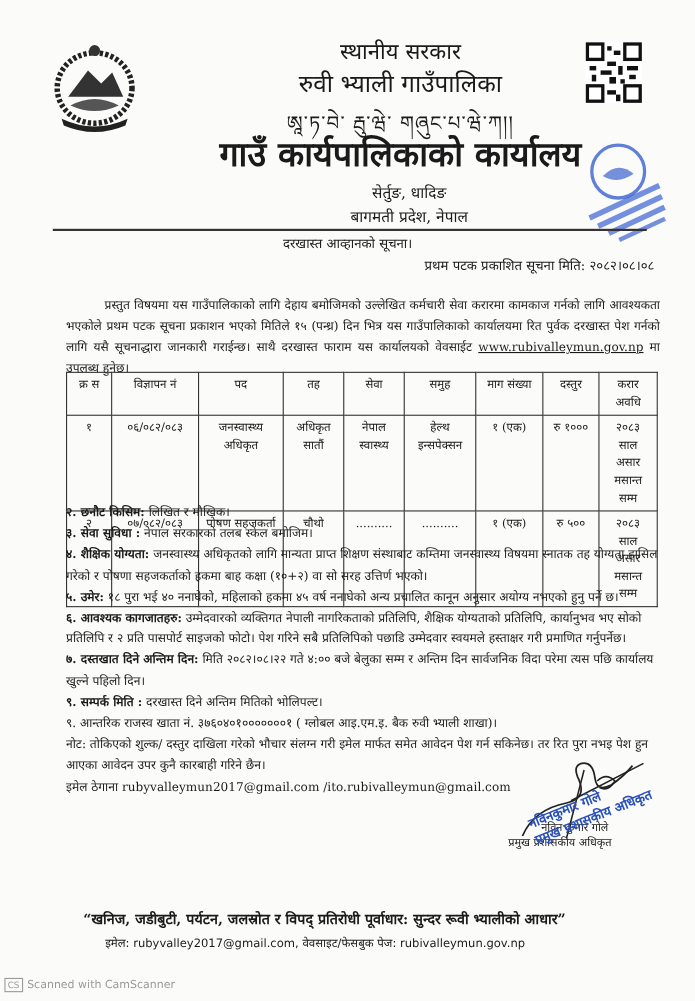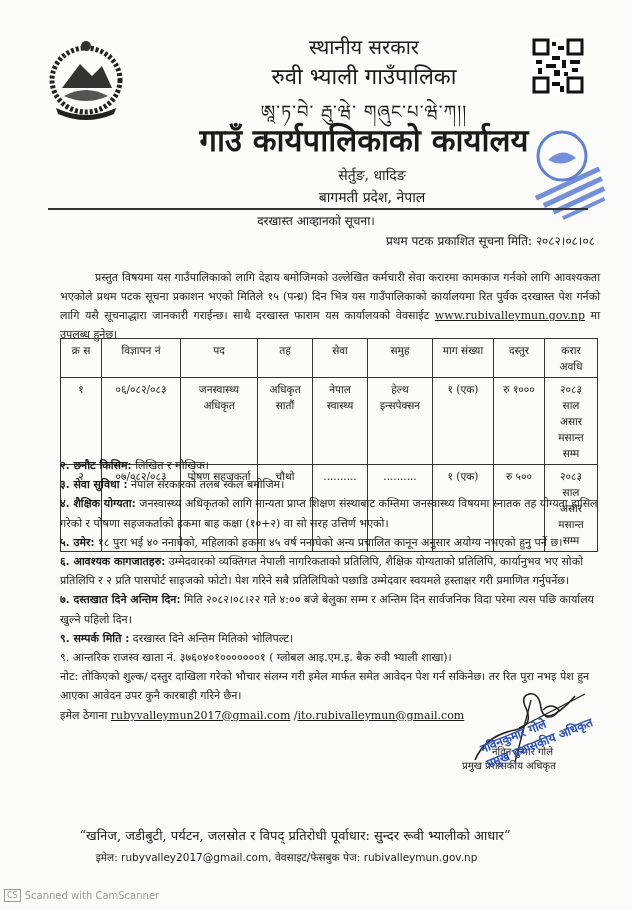--- a/index.html
+++ b/index.html
@@ -24,26 +24,26 @@
   .para { position: absolute; left: 60px; width: 540px; top: 268px; font-size: 11px; line-height: 19px; text-align: justify; }
   .para .indent { display: inline-block; width: 35px; }
   .para a { color: #1a1a1a; text-decoration: underline; }
   table.vac { position: absolute; left: 60px; top: 338px; width: 538px; border-collapse: collapse; font-size: 10.5px; }
   table.vac th, table.vac td { border: 1px solid #333; padding: 3px 5px; vertical-align: top; text-align: center; font-weight: normal; line-height: 16px; }
   table.vac th { height: 20px; }
   table.vac td { height: 34px; }
   .list { position: absolute; left: 60px; width: 540px; top: 456px; font-size: 11px; line-height: 19.2px; }
   .list p { margin: 0; }
   .list b { font-weight: bold; }
-  .list a { color: #1a1a1a; text-decoration: underline; }
+  .list a { color: #1a1a1a; }
   .sig { position: absolute; left: 455px; top: 686px; width: 140px; height: 80px; }
   .sig-name { position: absolute; left: 492px; top: 744px; font-size: 10px; }
   .sig-title { position: absolute; left: 462px; top: 758px; font-size: 10px; }
   .sig-stamp { position: absolute; left: 478px; top: 742px; font-size: 12px; color: #2a4fb8; transform: rotate(-22deg); transform-origin: left top; font-weight: bold; line-height: 16px; }
-  .motto { position: absolute; top: 826px; left: 0; width: 590px; text-align: center; font-size: 13px; font-weight: normal; }
+  .motto { position: absolute; top: 826px; left: 0; width: 590px; text-align: center; font-size: 13px; font-weight: bold; }
   .contact { position: absolute; top: 850px; left: 0; width: 573px; text-align: center; font-size: 10.5px; font-family: "DejaVu Sans", sans-serif; }
   .cam { position: absolute; left: 4px; top: 889px; font-size: 10px; color: #9a9a9a; font-family: "DejaVu Sans", sans-serif; display: flex; align-items: center; gap: 4px; }
   .cam .logo { border: 1px solid #9a9a9a; font-size: 8px; padding: 1px 2px; }
 </style>
 </head>
 <body>
 
 <div class="page">
 
   <svg class="emblem" viewBox="0 0 92 86">

